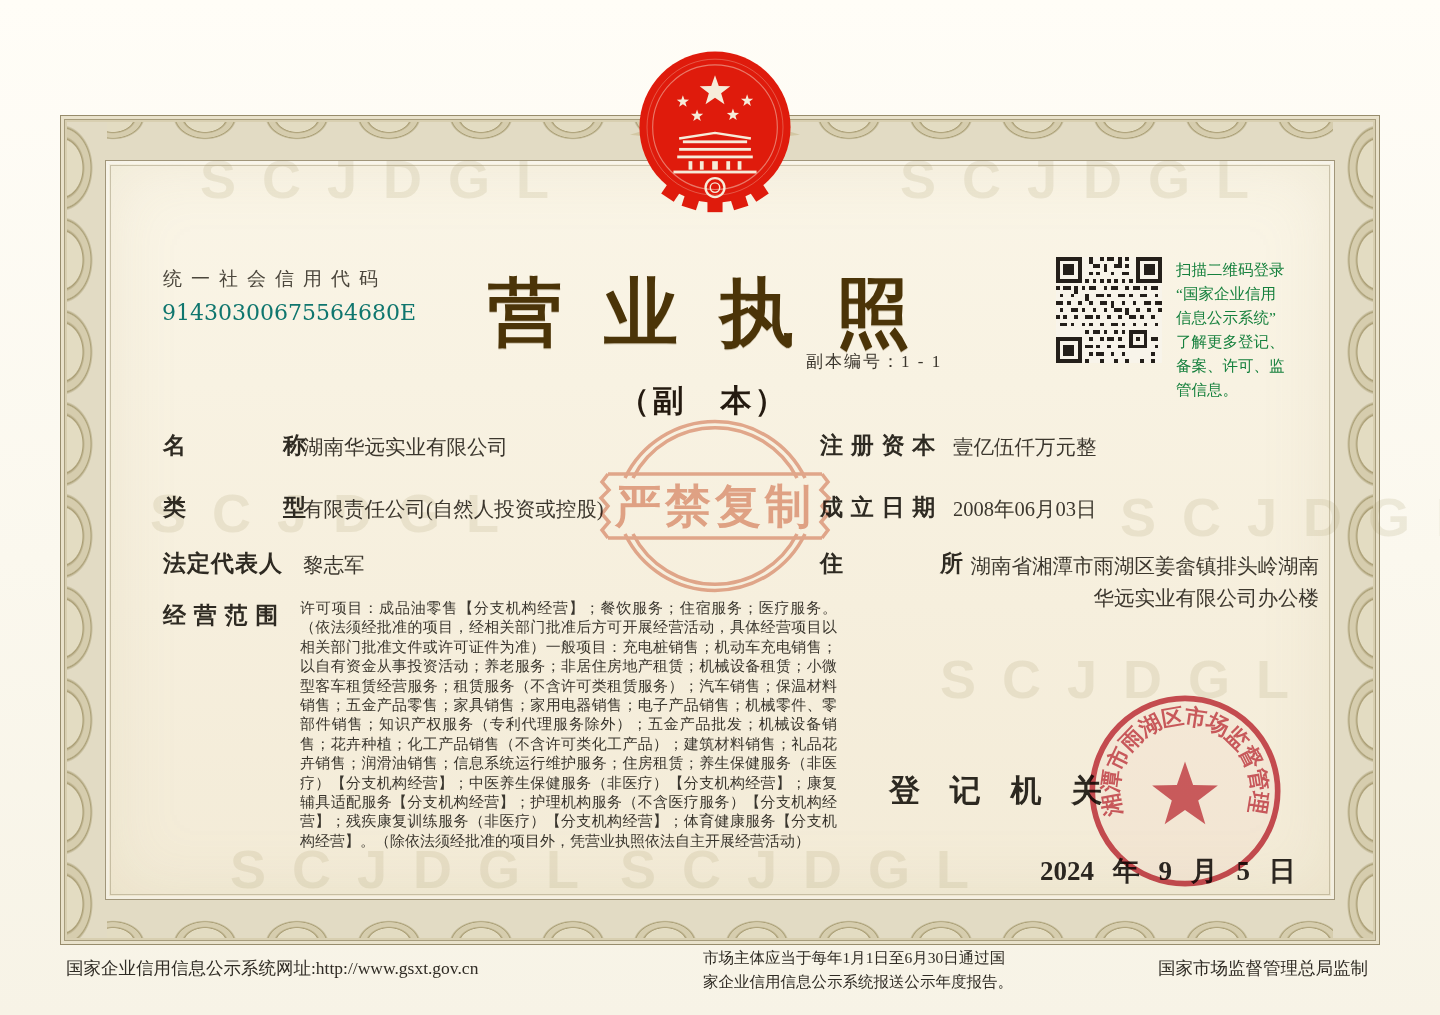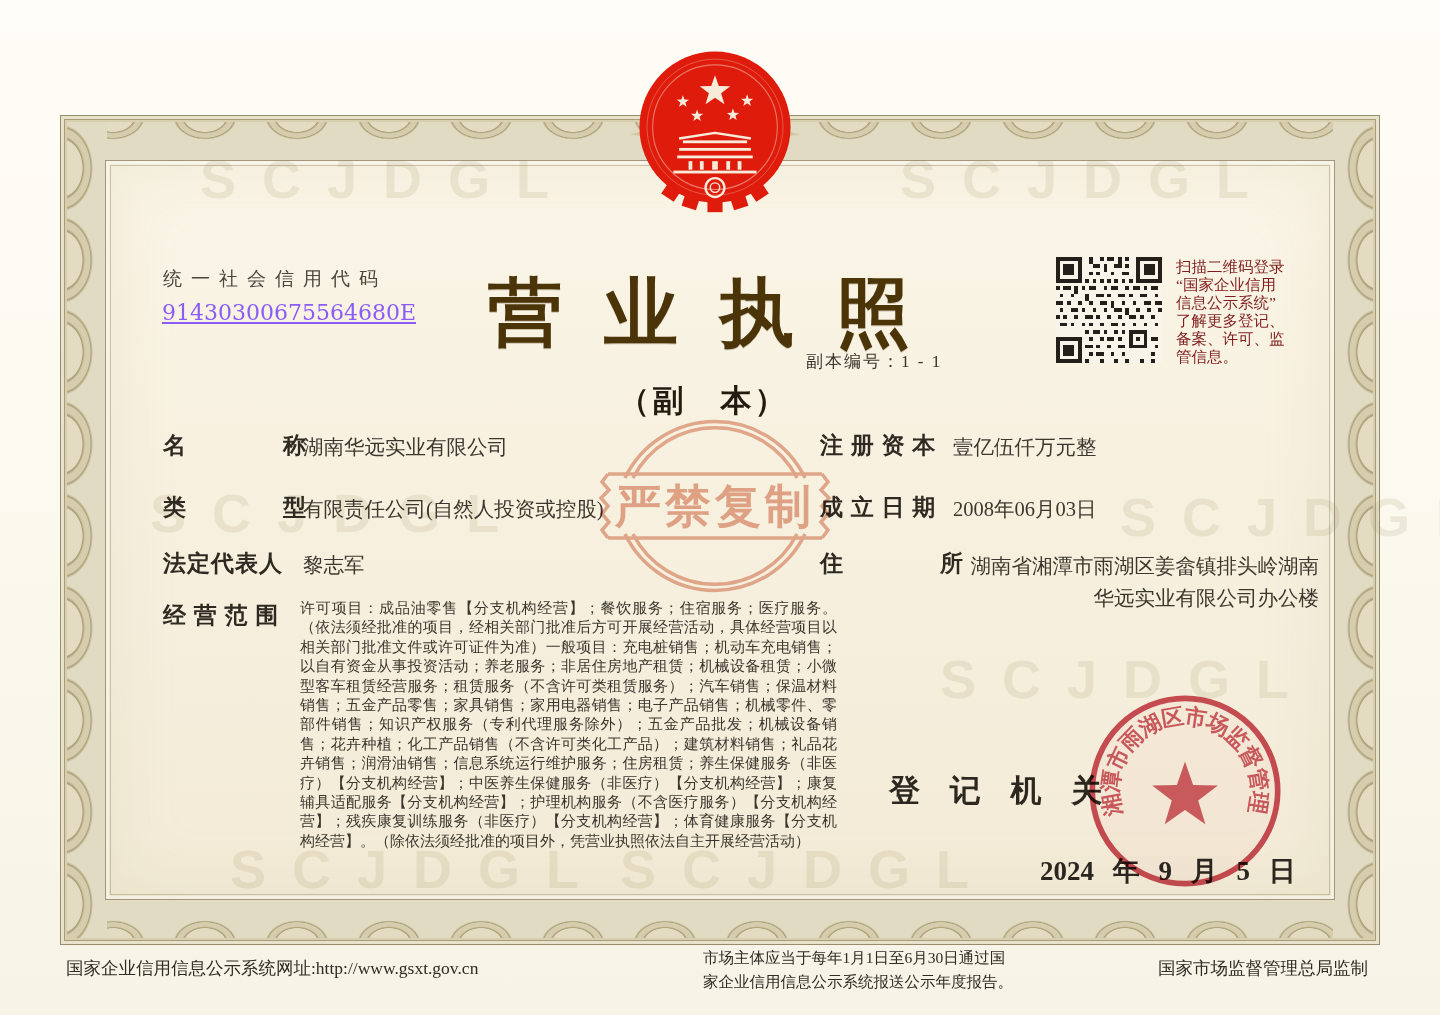--- a/index.html
+++ b/index.html
@@ -39,24 +39,24 @@
   .ghost{font-family:"Liberation Sans","DejaVu Sans",sans-serif;font-weight:700;
     font-size:54px;letter-spacing:26px;color:rgba(160,147,101,.16);white-space:nowrap;}
 
   
   .title{left:0;width:1440px;top:236px;text-align:center;font-size:74px;font-weight:700;
     letter-spacing:42px;color:#4b3408;text-shadow:0 1px 0 rgba(75,52,8,.25);margin-top:28px;}
   .subtitle{left:0;width:1407px;top:332px;text-align:center;font-size:31px;font-weight:700;
     letter-spacing:3px;color:#241a10;margin-top:48px;}
   .copyno{left:806px;top:350px;font-size:17px;letter-spacing:2px;color:#3a352c;text-align:center;}
   .cc-label{left:163px;top:266px;font-size:19px;letter-spacing:9px;color:#4b463c;}
-  .cc-code{left:162px;top:300px;font-size:22px;font-family:"DejaVu Serif","Liberation Serif",serif;color:#8b5cf6;text-decoration:underline;}
+  .cc-code{left:162px;top:300px;font-size:22px;font-family:"DejaVu Serif","Liberation Serif",serif;color:#0f766e;}
   .qr{left:1056px;top:257px;width:106px;height:106px;}
-  .qr-caption{left:1176px;top:258px;width:152px;font-size:15.5px;line-height:18px;
-    color:#7f1d1d;white-space:pre-line;}
+  .qr-caption{left:1176px;top:258px;width:152px;font-size:15.5px;line-height:24px;
+    color:#15803d;white-space:pre-line;}
 
   
   .flabel{font-size:23px;font-weight:600;color:#2e2a22;letter-spacing:1px;white-space:nowrap;}
   .fvalue{font-size:20.5px;color:#3c372e;white-space:nowrap;text-align:right;}
   .scope-text{left:300px;top:599px;width:537px;font-size:15px;line-height:19.4px;
     text-align:justify;color:#3a362e;white-space:normal;}
   .addr{width:366px;white-space:normal;line-height:1.55;}
 
   
   .reg-label{left:889px;top:770px;font-size:31px;font-weight:600;letter-spacing:11px;color:#2c2820;}

